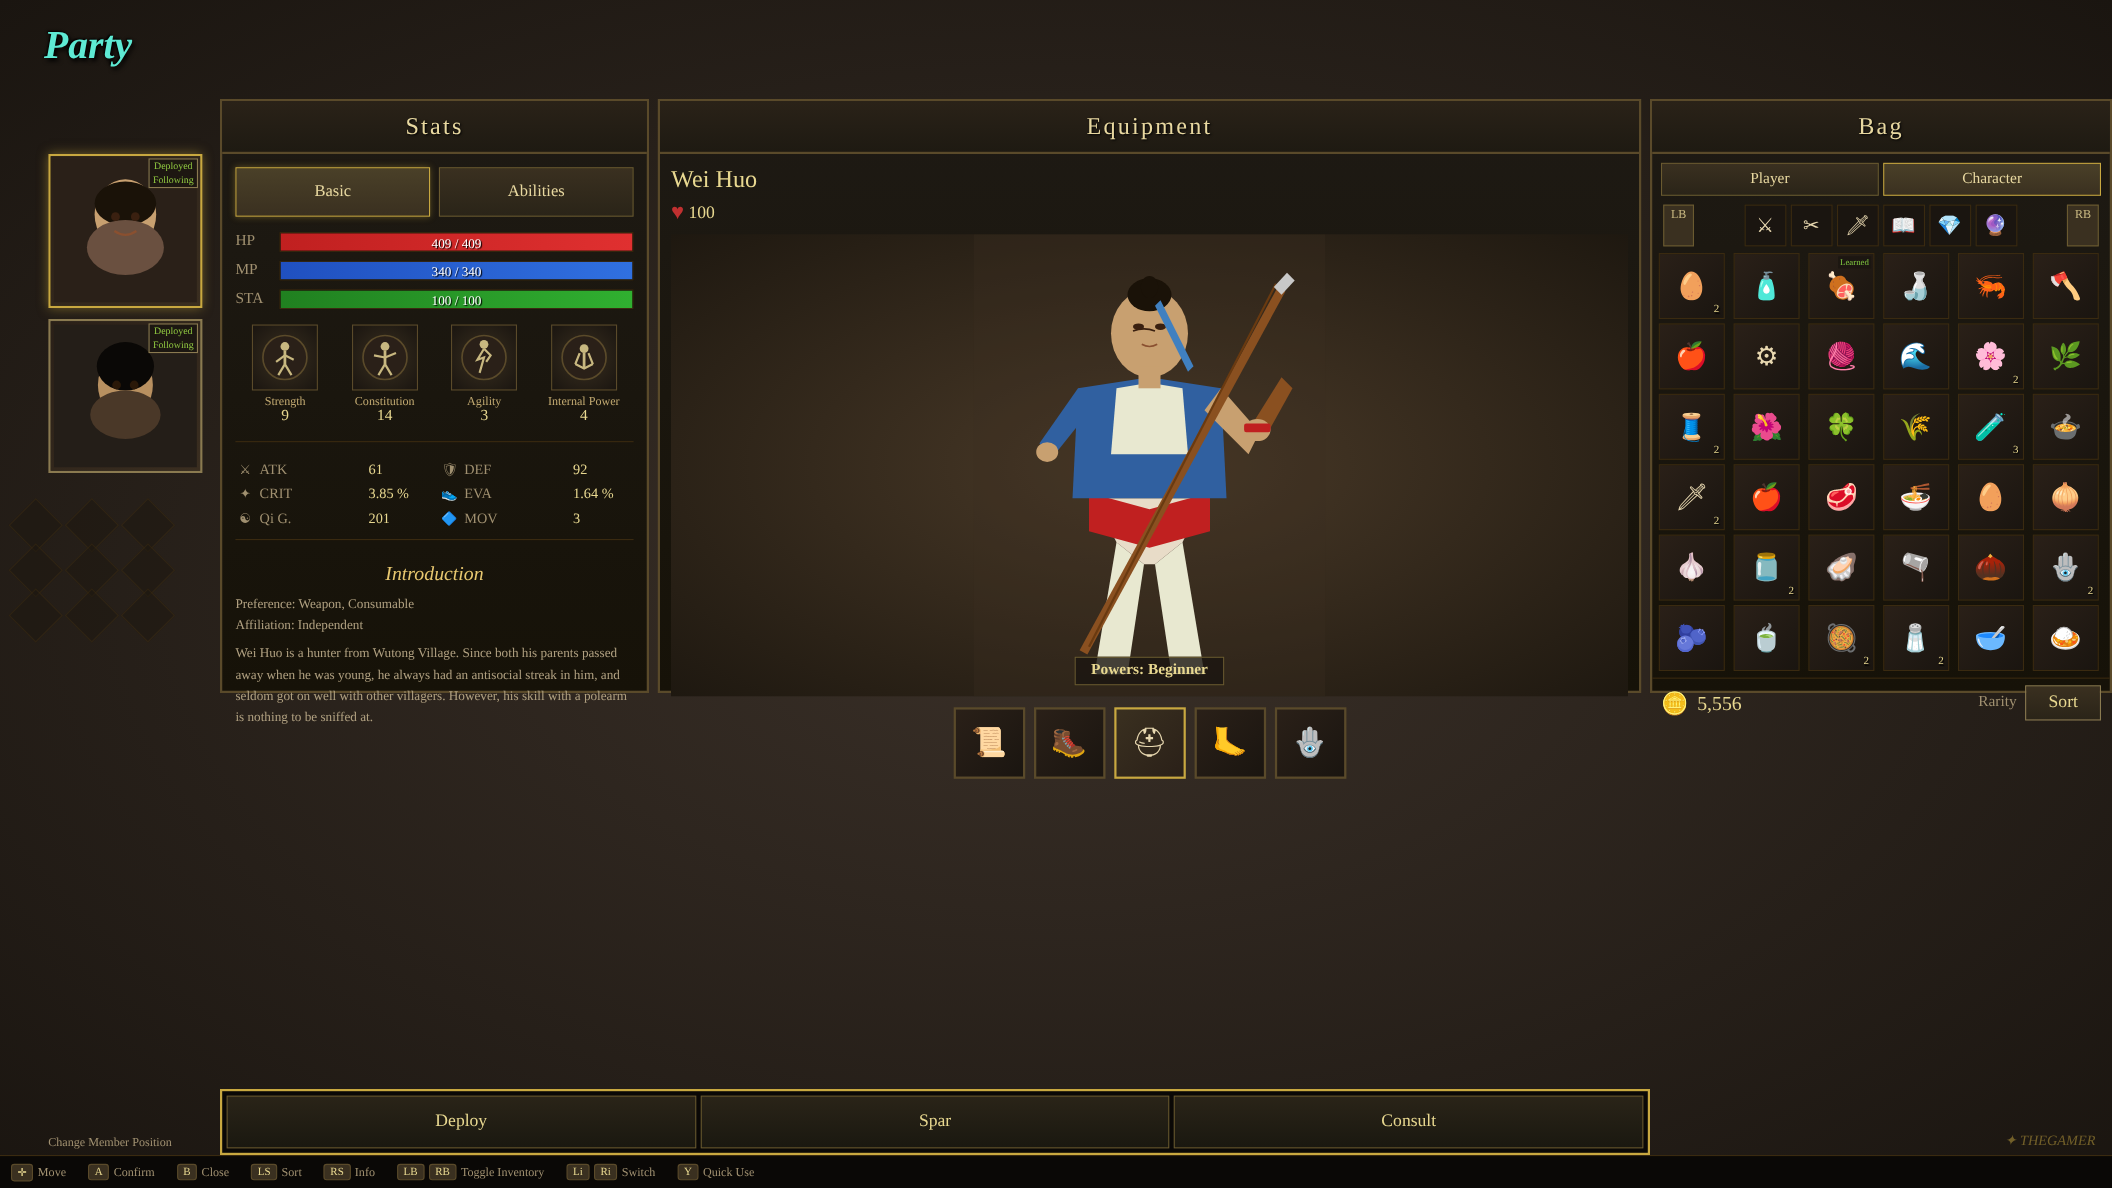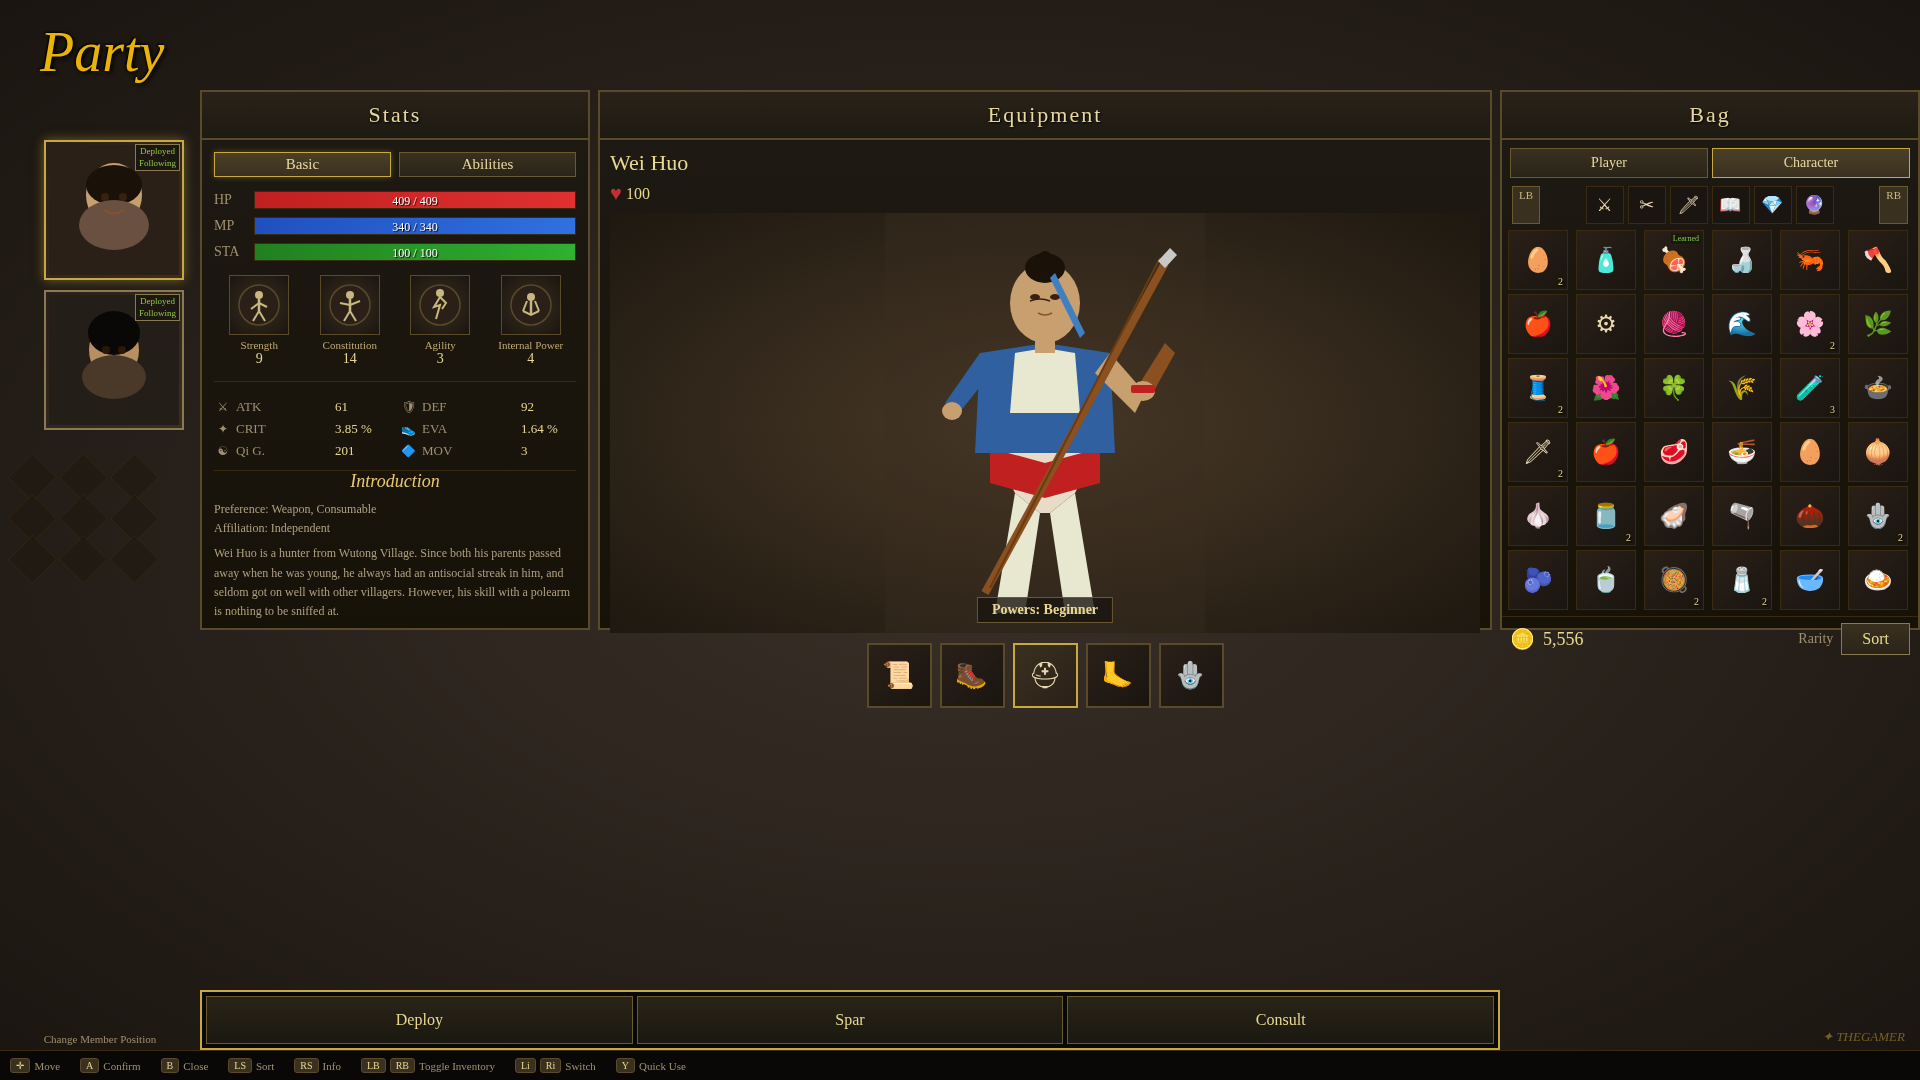--- a/index.html
+++ b/index.html
@@ -18,24 +18,24 @@
       position: absolute;
       inset: 0;
       background: radial-gradient(ellipse at center, #3a3028 0%, #1a1510 100%);
     }
 
     
     .party-title {
       position: absolute;
       top: 20px;
       left: 40px;
-      font-size: 56px;
-      color: #eab308;
+      font-size: 36px;
+      color: #5eead4;
       font-style: italic;
-      font-weight: normal;
+      font-weight: bold;
       text-shadow: 2px 2px 4px #000, -1px -1px 2px #000;
       z-index: 10;
     }
 
     
     .party-sidebar {
       position: absolute;
       left: 0;
       top: 90px;
       width: 228px;
@@ -134,21 +134,21 @@
 
     
     .tab-buttons {
       display: flex;
       gap: 8px;
       margin-bottom: 14px;
     }
 
     .tab-btn {
       flex: 1;
-      padding: 3px;
+      padding: 13px;
       background: linear-gradient(180deg, #3a3020 0%, #2a2418 100%);
       border: 1px solid #6a5a30;
       color: #e8d8a0;
       font-size: 15px;
       text-align: center;
       cursor: pointer;
     }
 
     .tab-btn.active {
       background: linear-gradient(180deg, #4a4028 0%, #3a3020 100%);
@@ -270,21 +270,21 @@
       font-size: 13px;
       color: #e8d890;
       min-width: 55px;
       text-align: left;
     }
 
     
     .introduction-section {
       margin-top: 10px;
       border-top: 1px solid #3a2a10;
-      padding-top: 0;
+      padding-top: 20px;
     }
 
     .intro-title {
       text-align: center;
       font-size: 18px;
       color: #e8c870;
       margin-bottom: 8px;
       font-style: italic;
     }
 

